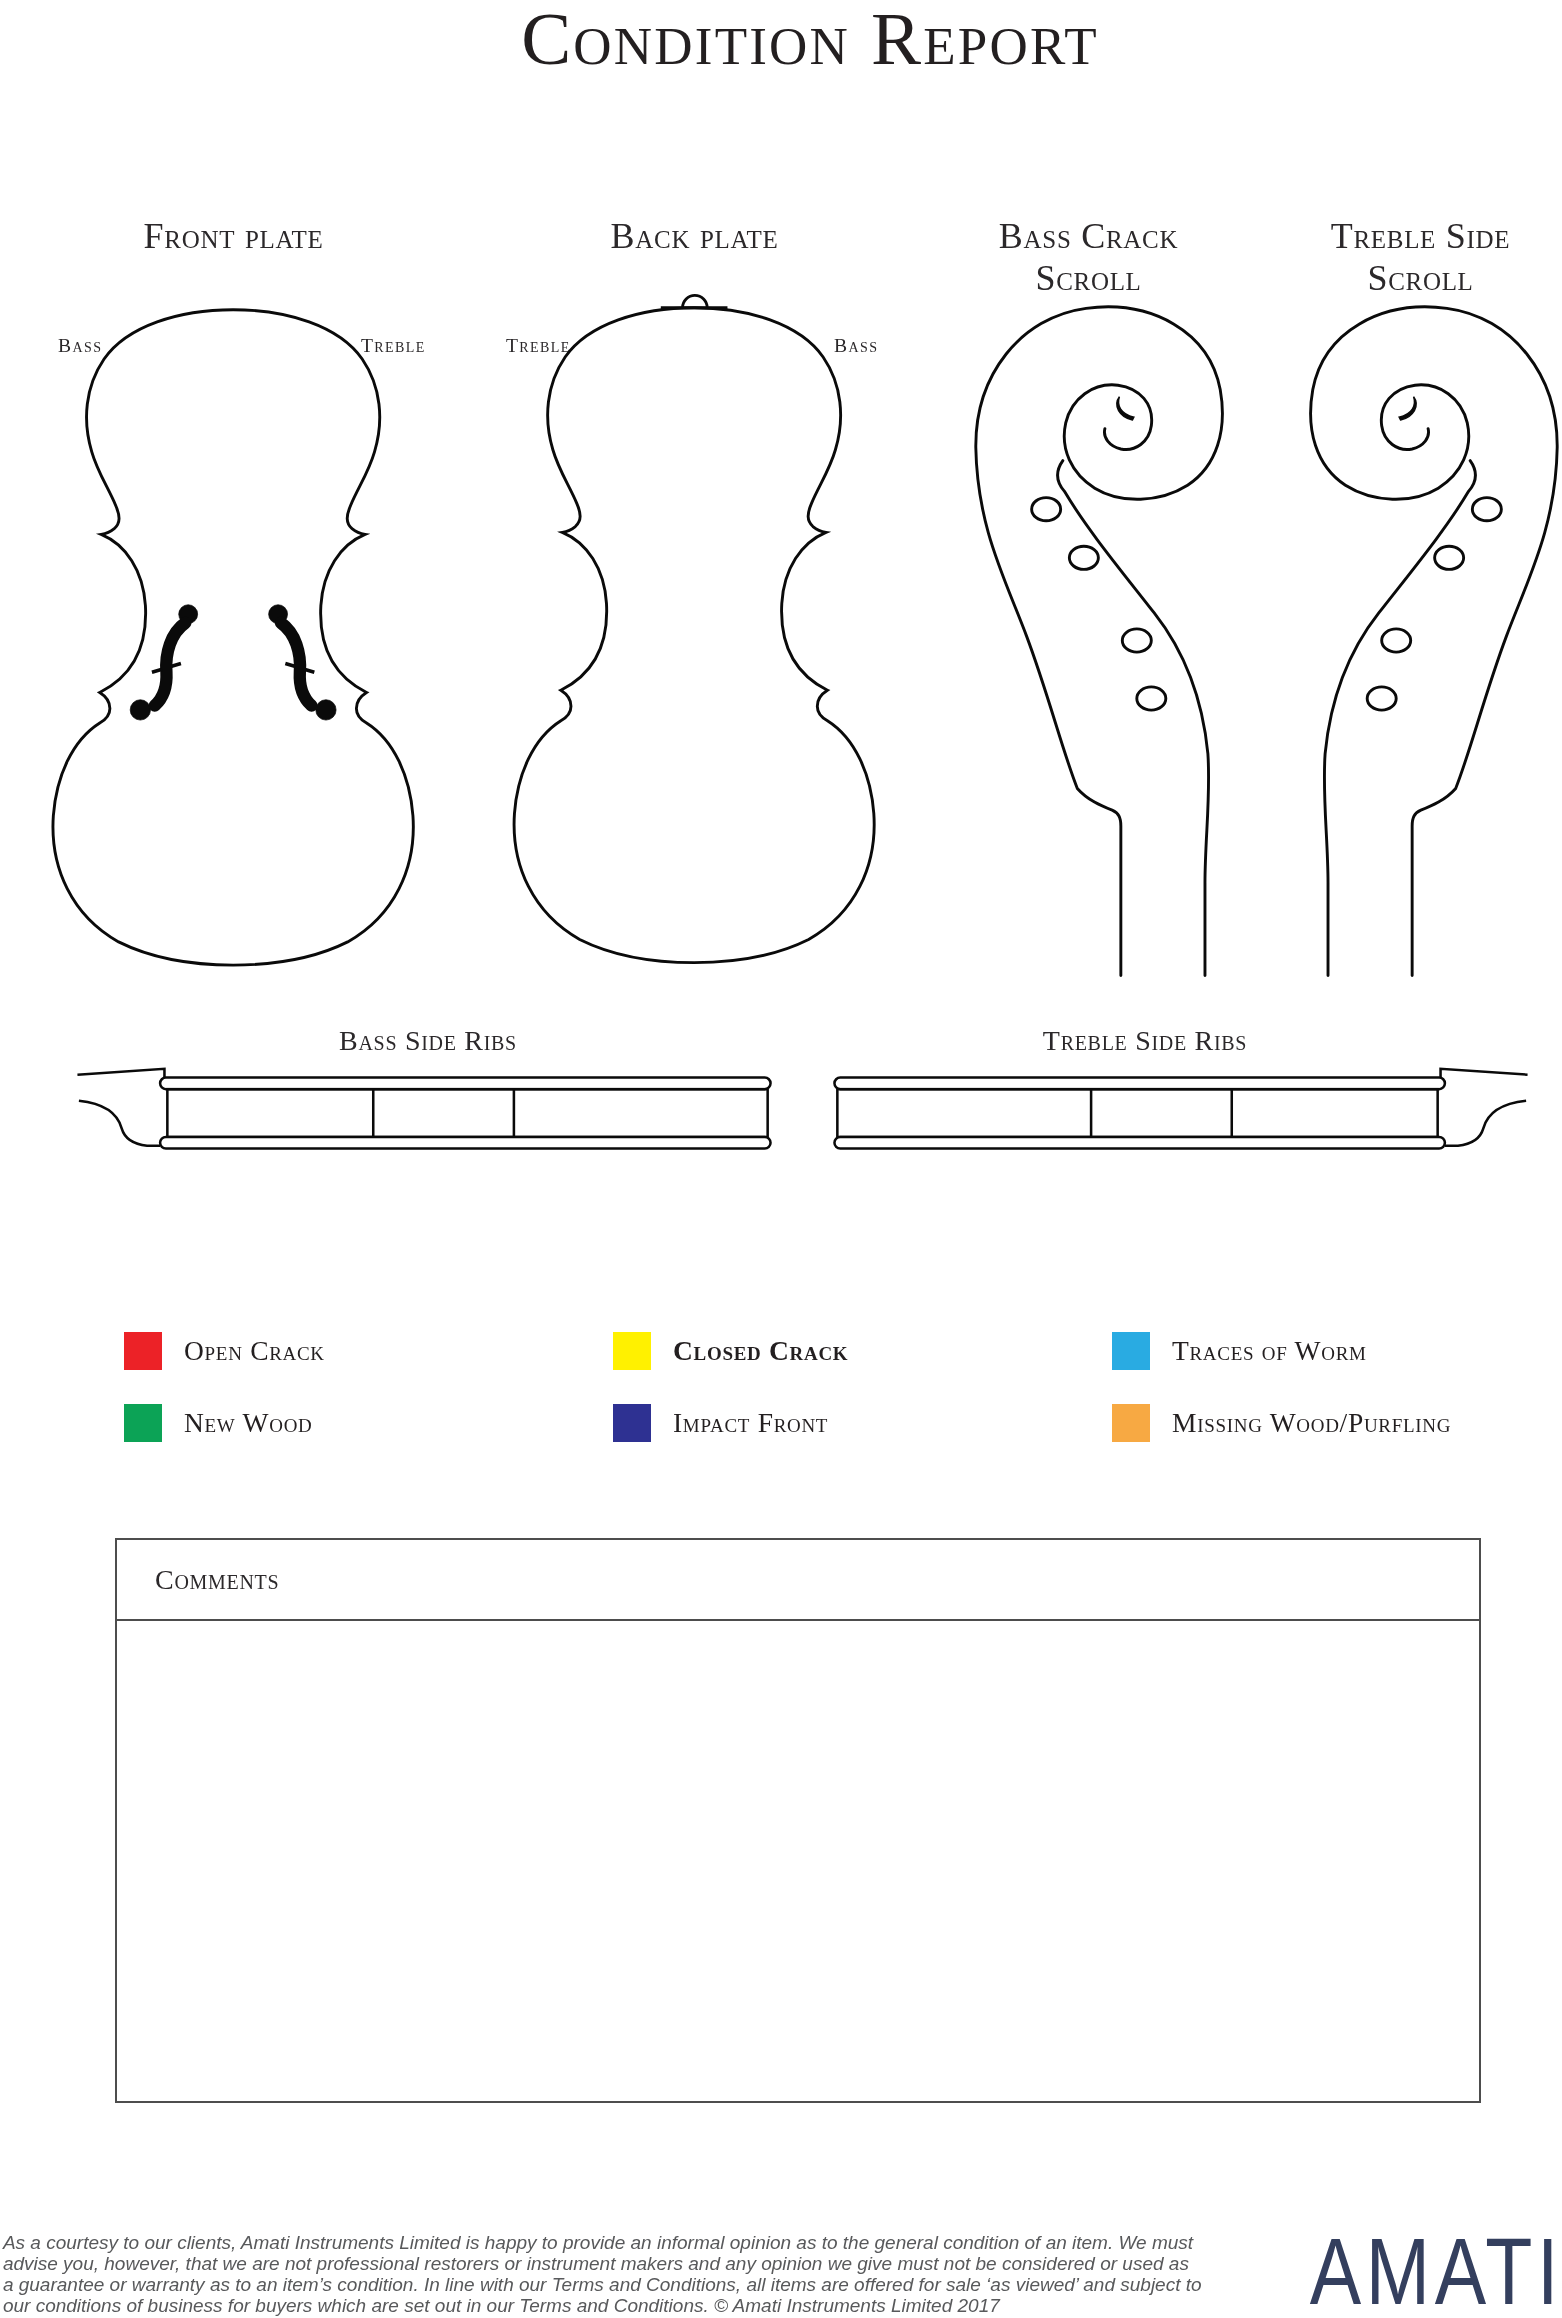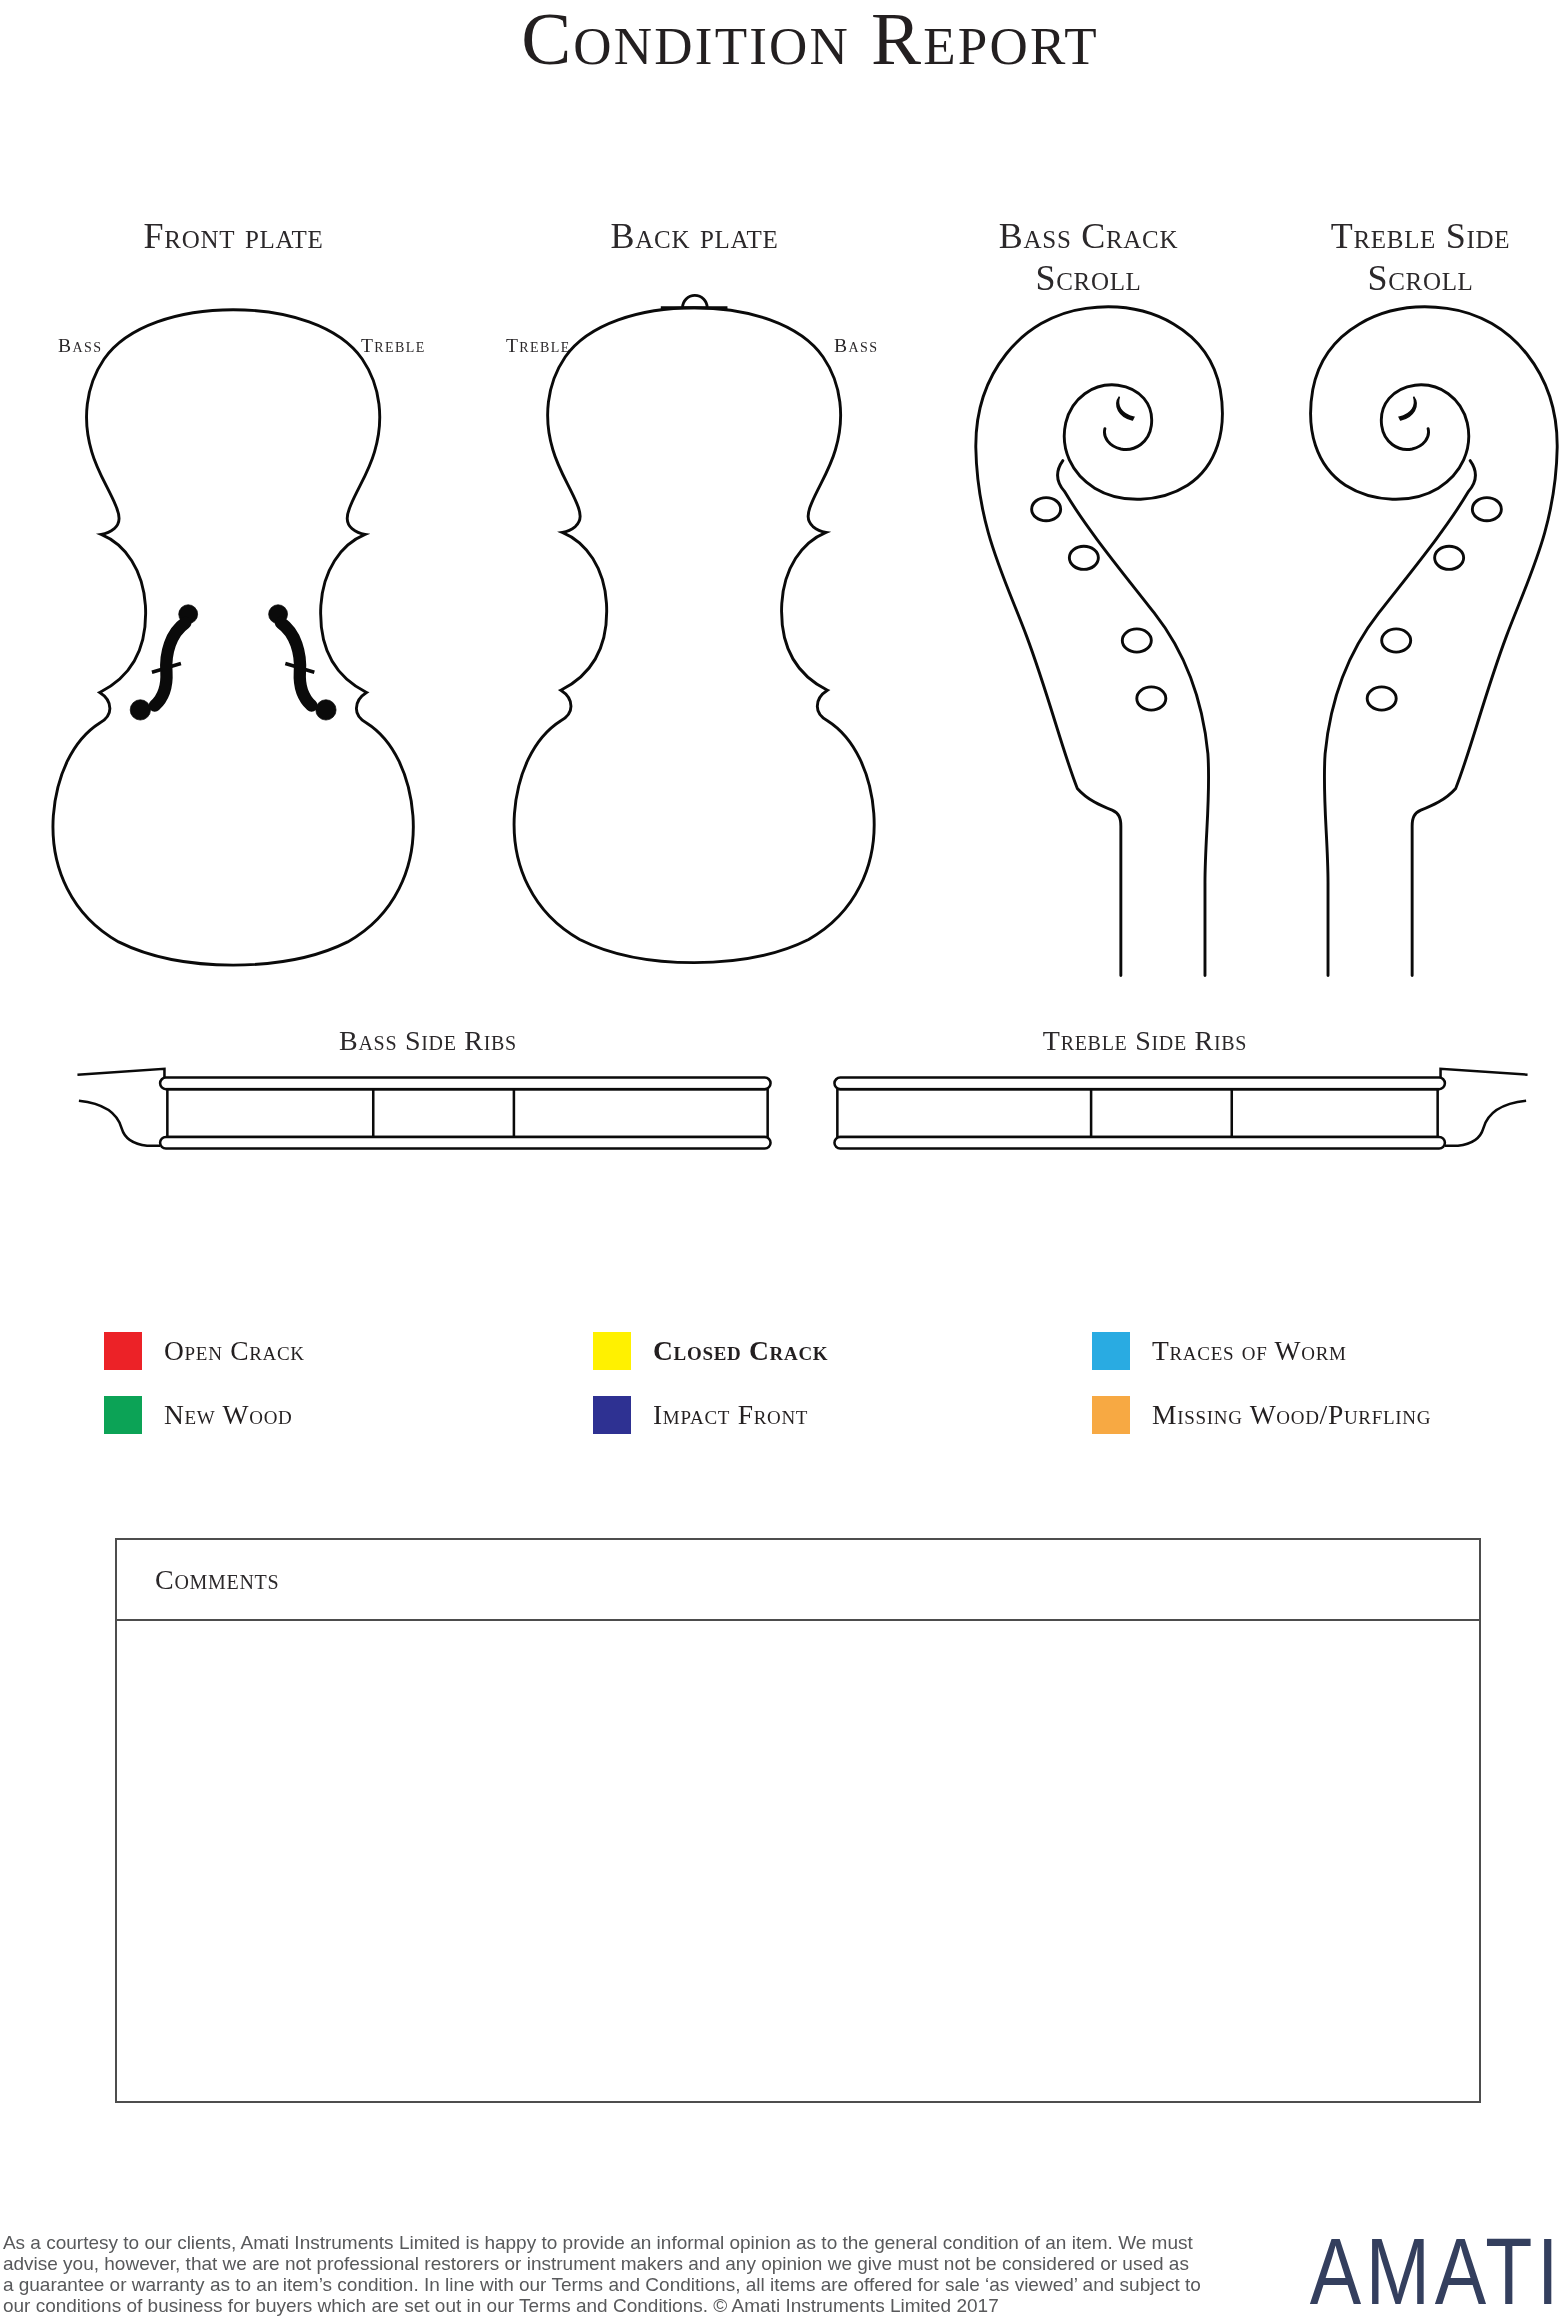--- a/index.html
+++ b/index.html
@@ -7,35 +7,35 @@
         font-family:"Liberation Serif", serif;color:#231f20;}
   .page-title{position:absolute;left:57px;top:-4.3px;width:1506px;text-align:center;
               font-size:75px;letter-spacing:2.2px;font-variant:small-caps;color:#231f20;}
   .diagram-label{position:absolute;top:215px;text-align:center;font-size:36px;
                  font-variant:small-caps;letter-spacing:0.7px;color:#2b282a;}
   .side-label{position:absolute;top:335px;font-size:19.6px;font-variant:small-caps;
               letter-spacing:1.4px;color:#2b282a;}
   .ribs-label{position:absolute;top:1025px;text-align:center;font-size:28px;
               font-variant:small-caps;letter-spacing:0.7px;color:#2b282a;}
   svg{position:absolute;overflow:visible;}
-  .legend{position:absolute;left:104px;top:1332px;display:grid;
-          grid-template-columns:489px 499px 449px;row-gap:26px;}
+  .legend{position:absolute;left:124px;top:1332px;display:grid;
+          grid-template-columns:489px 499px 449px;row-gap:34px;}
   .legend-item{display:flex;align-items:center;height:38px;}
   .legend-swatch{width:38px;height:38px;flex:0 0 38px;}
   .legend-text{margin-left:22px;font-size:27.5px;font-variant:small-caps;
                letter-spacing:0.7px;color:#231f20;line-height:38px;white-space:nowrap;}
   .comments-box{position:absolute;left:115px;top:1538px;width:1366px;height:565px;
                 border:2.2px solid #4d4d4d;box-sizing:border-box;background:#fff;}
   .comments-header{height:81px;border-bottom:2.2px solid #4d4d4d;box-sizing:border-box;font-family:Liberation Serif, serif;}
   .comments-title{margin-left:38px;line-height:80px;font-size:28px;
                   font-variant:small-caps;letter-spacing:0.7px;color:#2b282a;}
   .comments-area{height:480px;}
   .footer-text{position:absolute;left:2.9px;top:2232px;font-family:"Liberation Sans",sans-serif;
                font-size:19px;line-height:21px;color:#58595b;}
-  .footer-text div{white-space:nowrap;}
+  .footer-text div{white-space:nowrap;font-style:italic;}
   .amati-logo{position:absolute;right:0px;top:2225px;font-family:"Liberation Sans",sans-serif;
               font-size:94px;font-weight:200;letter-spacing:5.8px;line-height:1;
               transform:scaleX(0.82);transform-origin:right top;white-space:nowrap;}
 </style>
 </head>
 <body>
 
 <div class="page">
 
   <svg width="0" height="0" aria-hidden="true">

